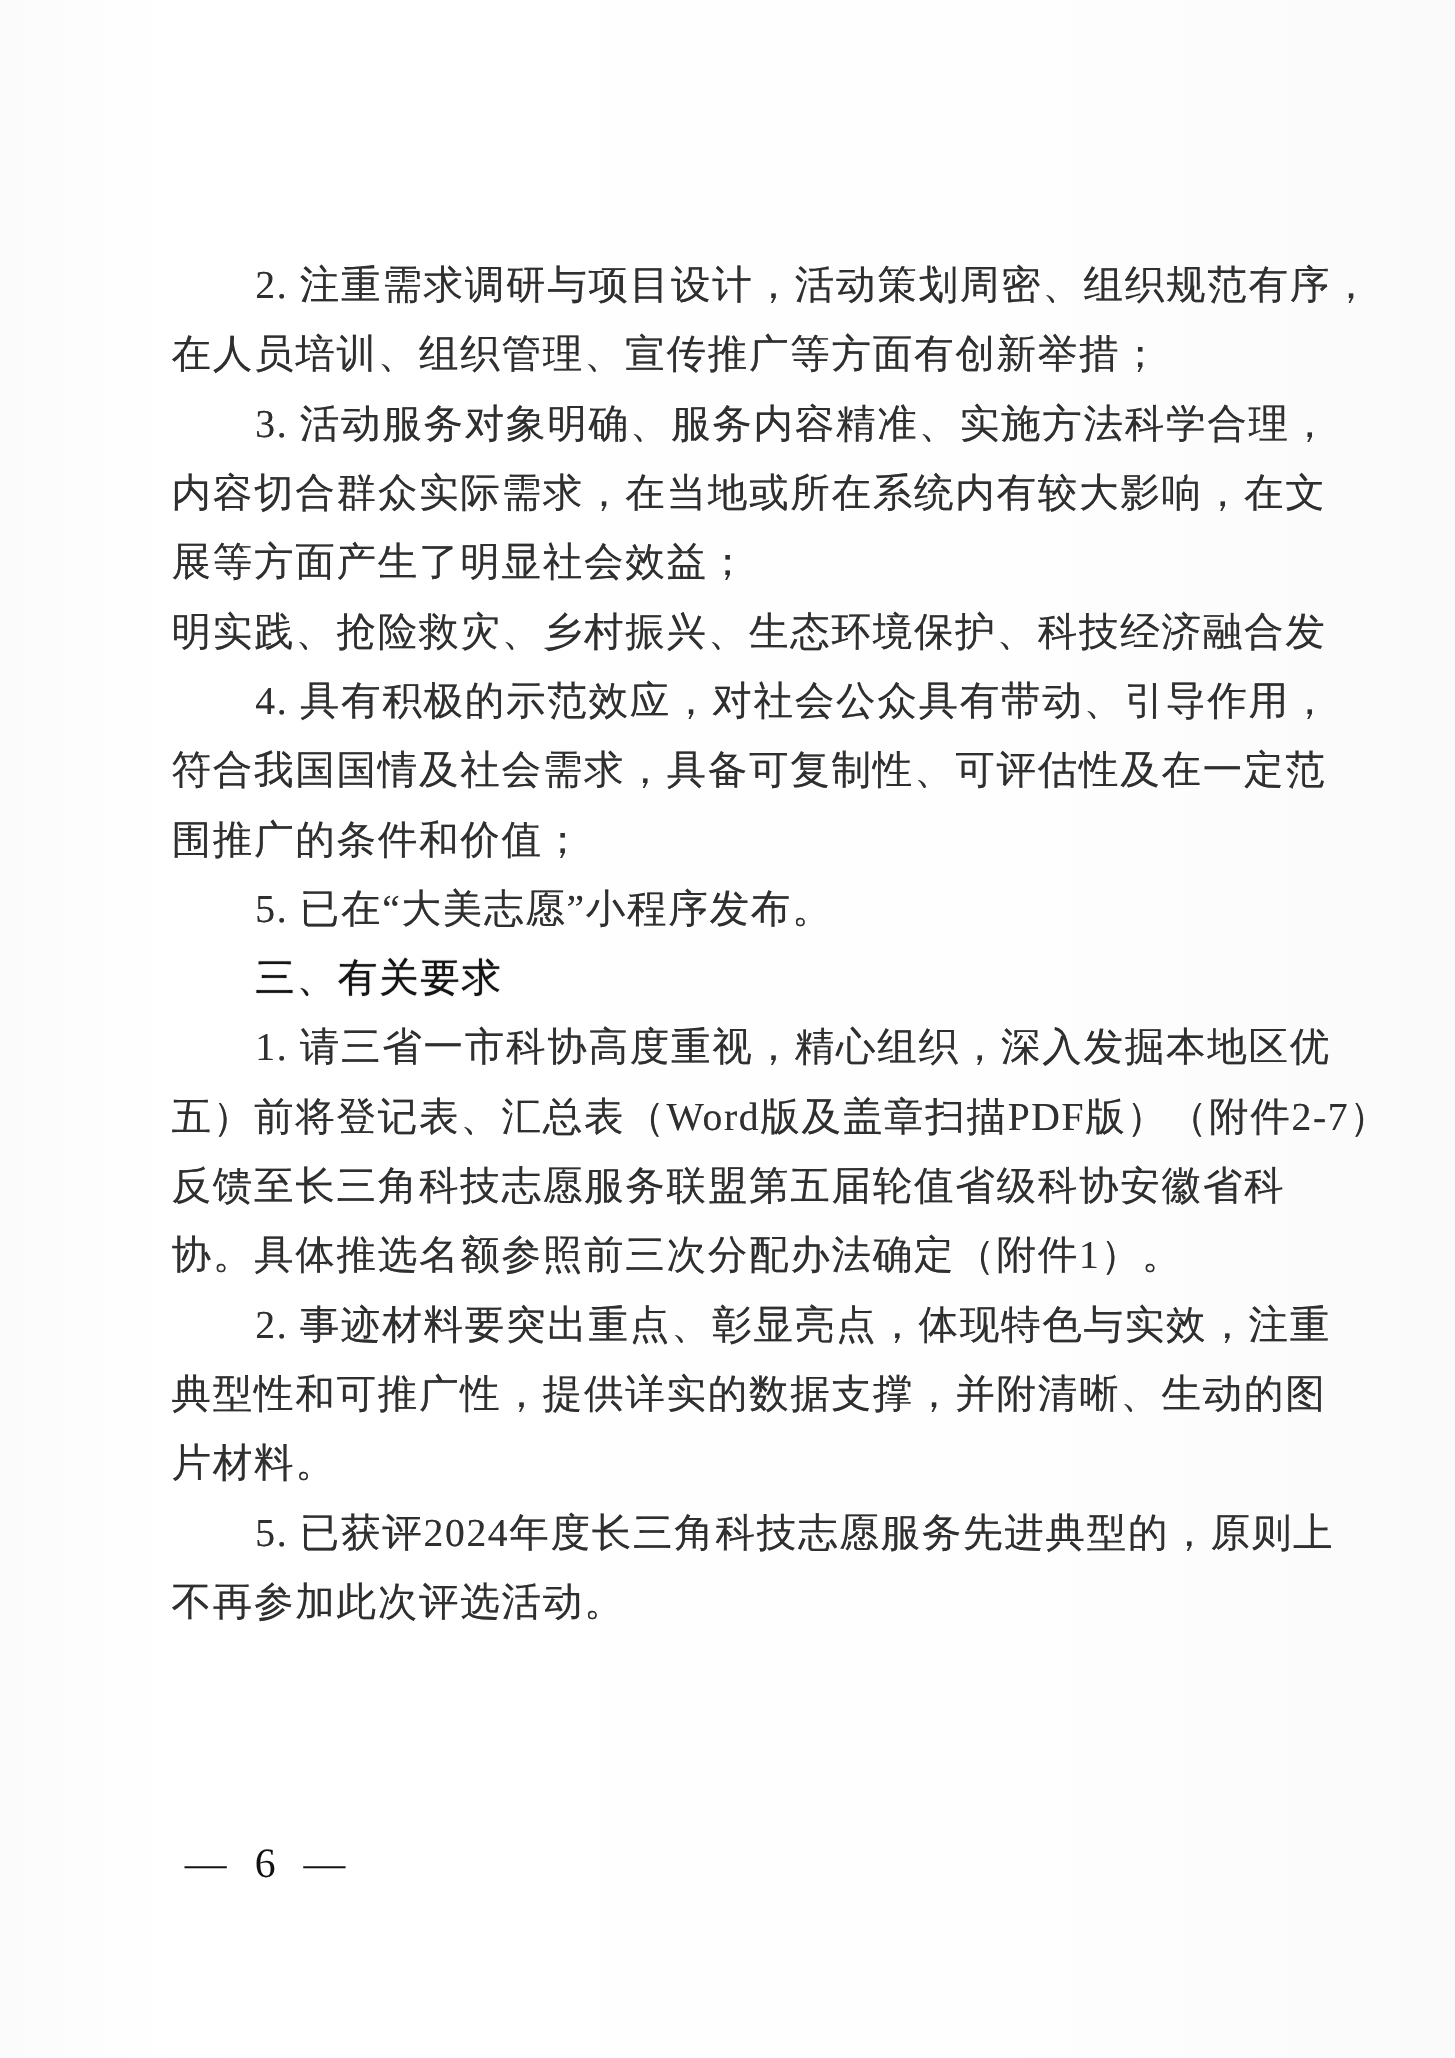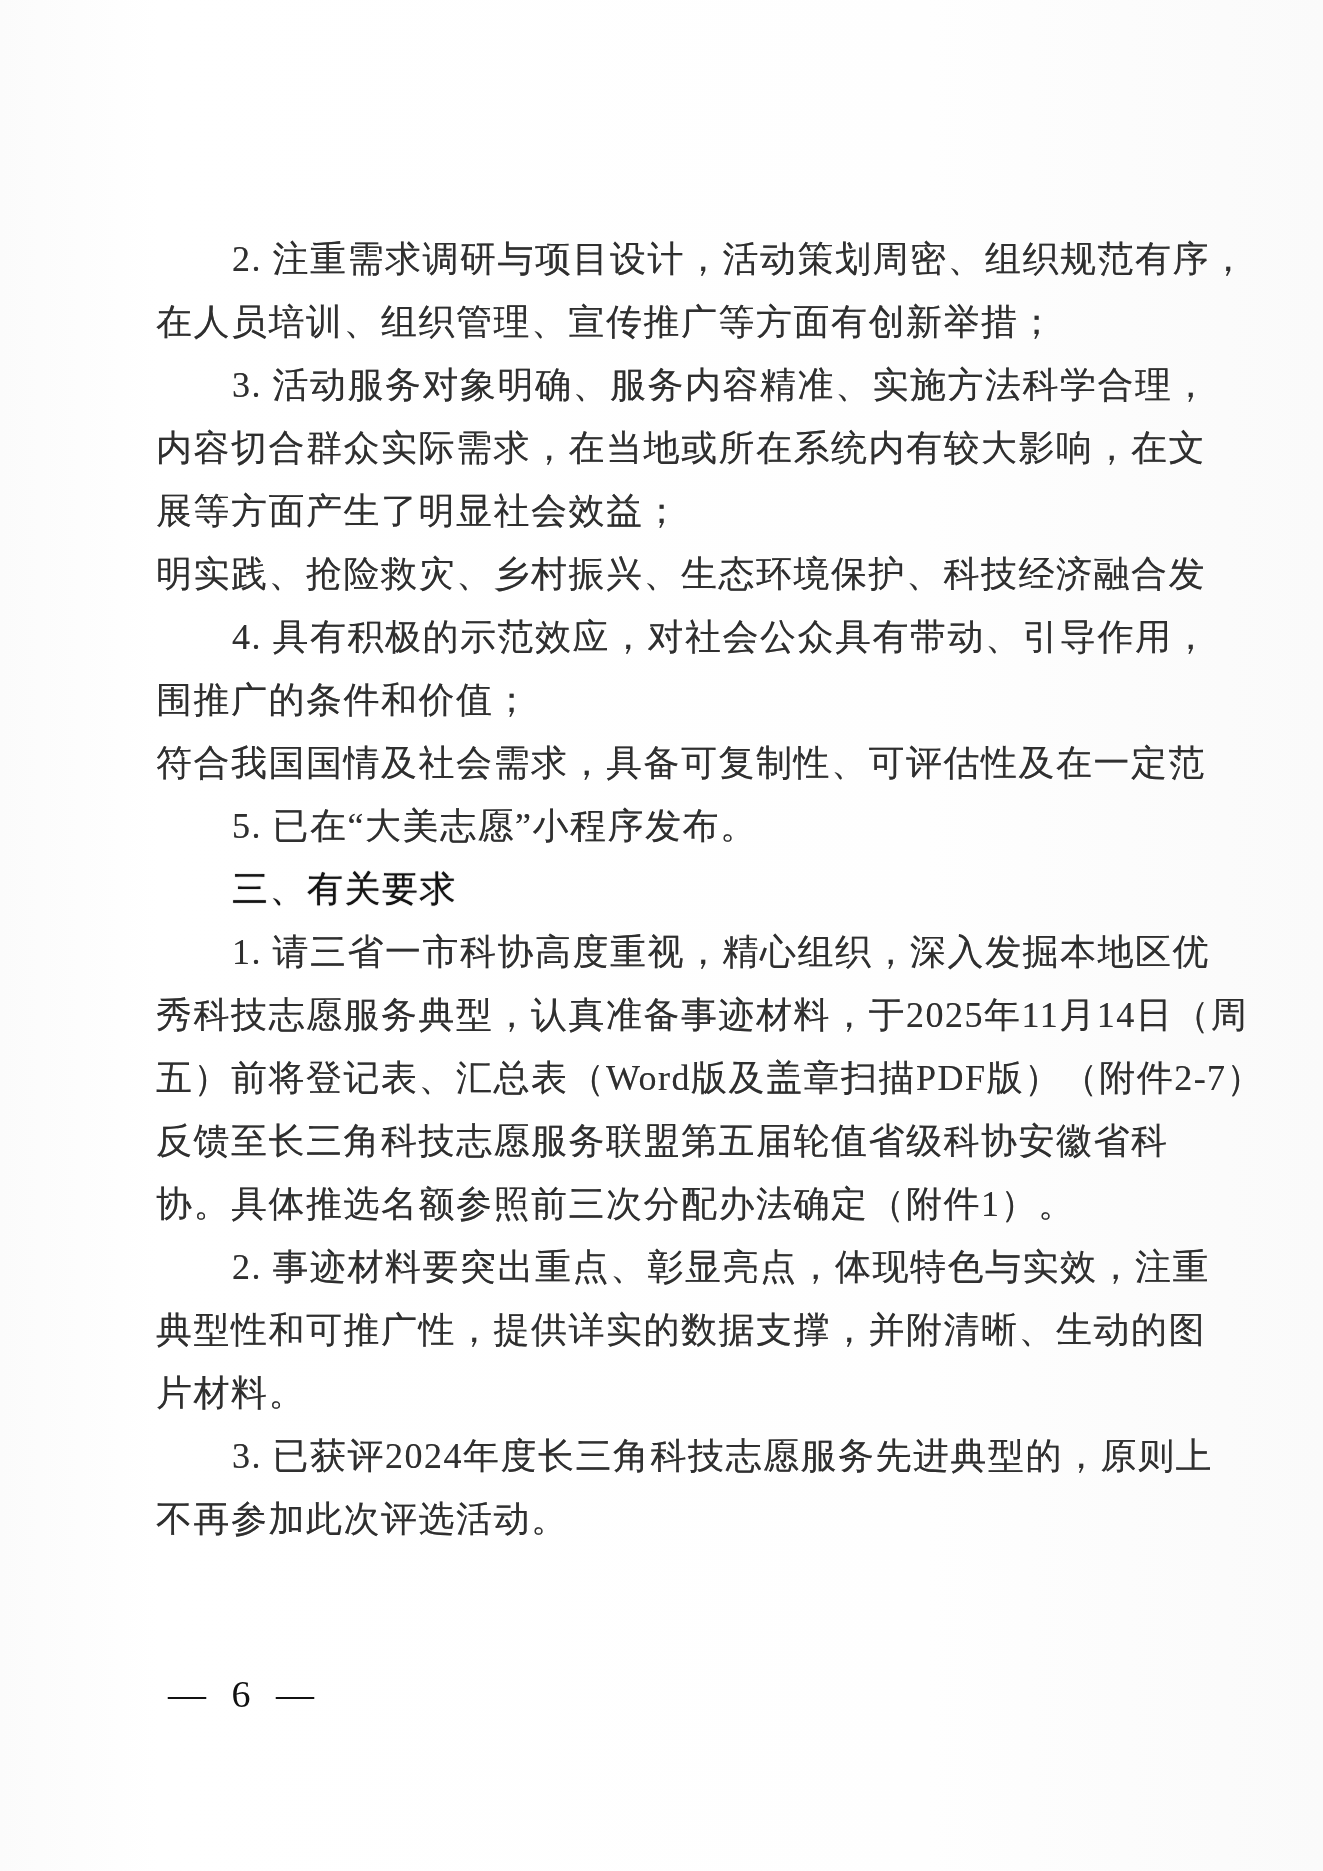--- a/index.html
+++ b/index.html
@@ -53,29 +53,28 @@
 
 <div class="page">
   <div class="text-block">
     <div class="line indent">2. 注重需求调研与项目设计，活动策划周密、组织规范有序，</div>
     <div class="line">在人员培训、组织管理、宣传推广等方面有创新举措；</div>
     <div class="line indent">3. 活动服务对象明确、服务内容精准、实施方法科学合理，</div>
     <div class="line">内容切合群众实际需求，在当地或所在系统内有较大影响，在文</div>
     <div class="line">展等方面产生了明显社会效益；</div>
     <div class="line">明实践、抢险救灾、乡村振兴、生态环境保护、科技经济融合发</div>
     <div class="line indent">4. 具有积极的示范效应，对社会公众具有带动、引导作用，</div>
+    <div class="line">符合我国国情及社会需求，具备可复制性、可评估性及在一定范</div>
     <div class="line">围推广的条件和价值；</div>
-    <div class="line">符合我国国情及社会需求，具备可复制性、可评估性及在一定范</div>
     <div class="line indent">5. 已在“大美志愿”小程序发布。</div>
     <div class="line indent heading">三、有关要求</div>
     <div class="line indent">1. 请三省一市科协高度重视，精心组织，深入发掘本地区优</div>
-    <div class="line">秀科技志愿服务典型，认真准备事迹材料，于2025年11月14日（周</div>
     <div class="line">五）前将登记表、汇总表（Word版及盖章扫描PDF版）（附件2-7）</div>
     <div class="line">反馈至长三角科技志愿服务联盟第五届轮值省级科协安徽省科</div>
     <div class="line">协。具体推选名额参照前三次分配办法确定（附件1）。</div>
     <div class="line indent">2. 事迹材料要突出重点、彰显亮点，体现特色与实效，注重</div>
     <div class="line">典型性和可推广性，提供详实的数据支撑，并附清晰、生动的图</div>
     <div class="line">片材料。</div>
-    <div class="line indent">3. 已获评2024年度长三角科技志愿服务先进典型的，原则上</div>
+    <div class="line indent">5. 已获评2024年度长三角科技志愿服务先进典型的，原则上</div>
     <div class="line">不再参加此次评选活动。</div>
   </div>
   <div class="page-number">— 6 —</div>
 </div>
 
 </body></html>

